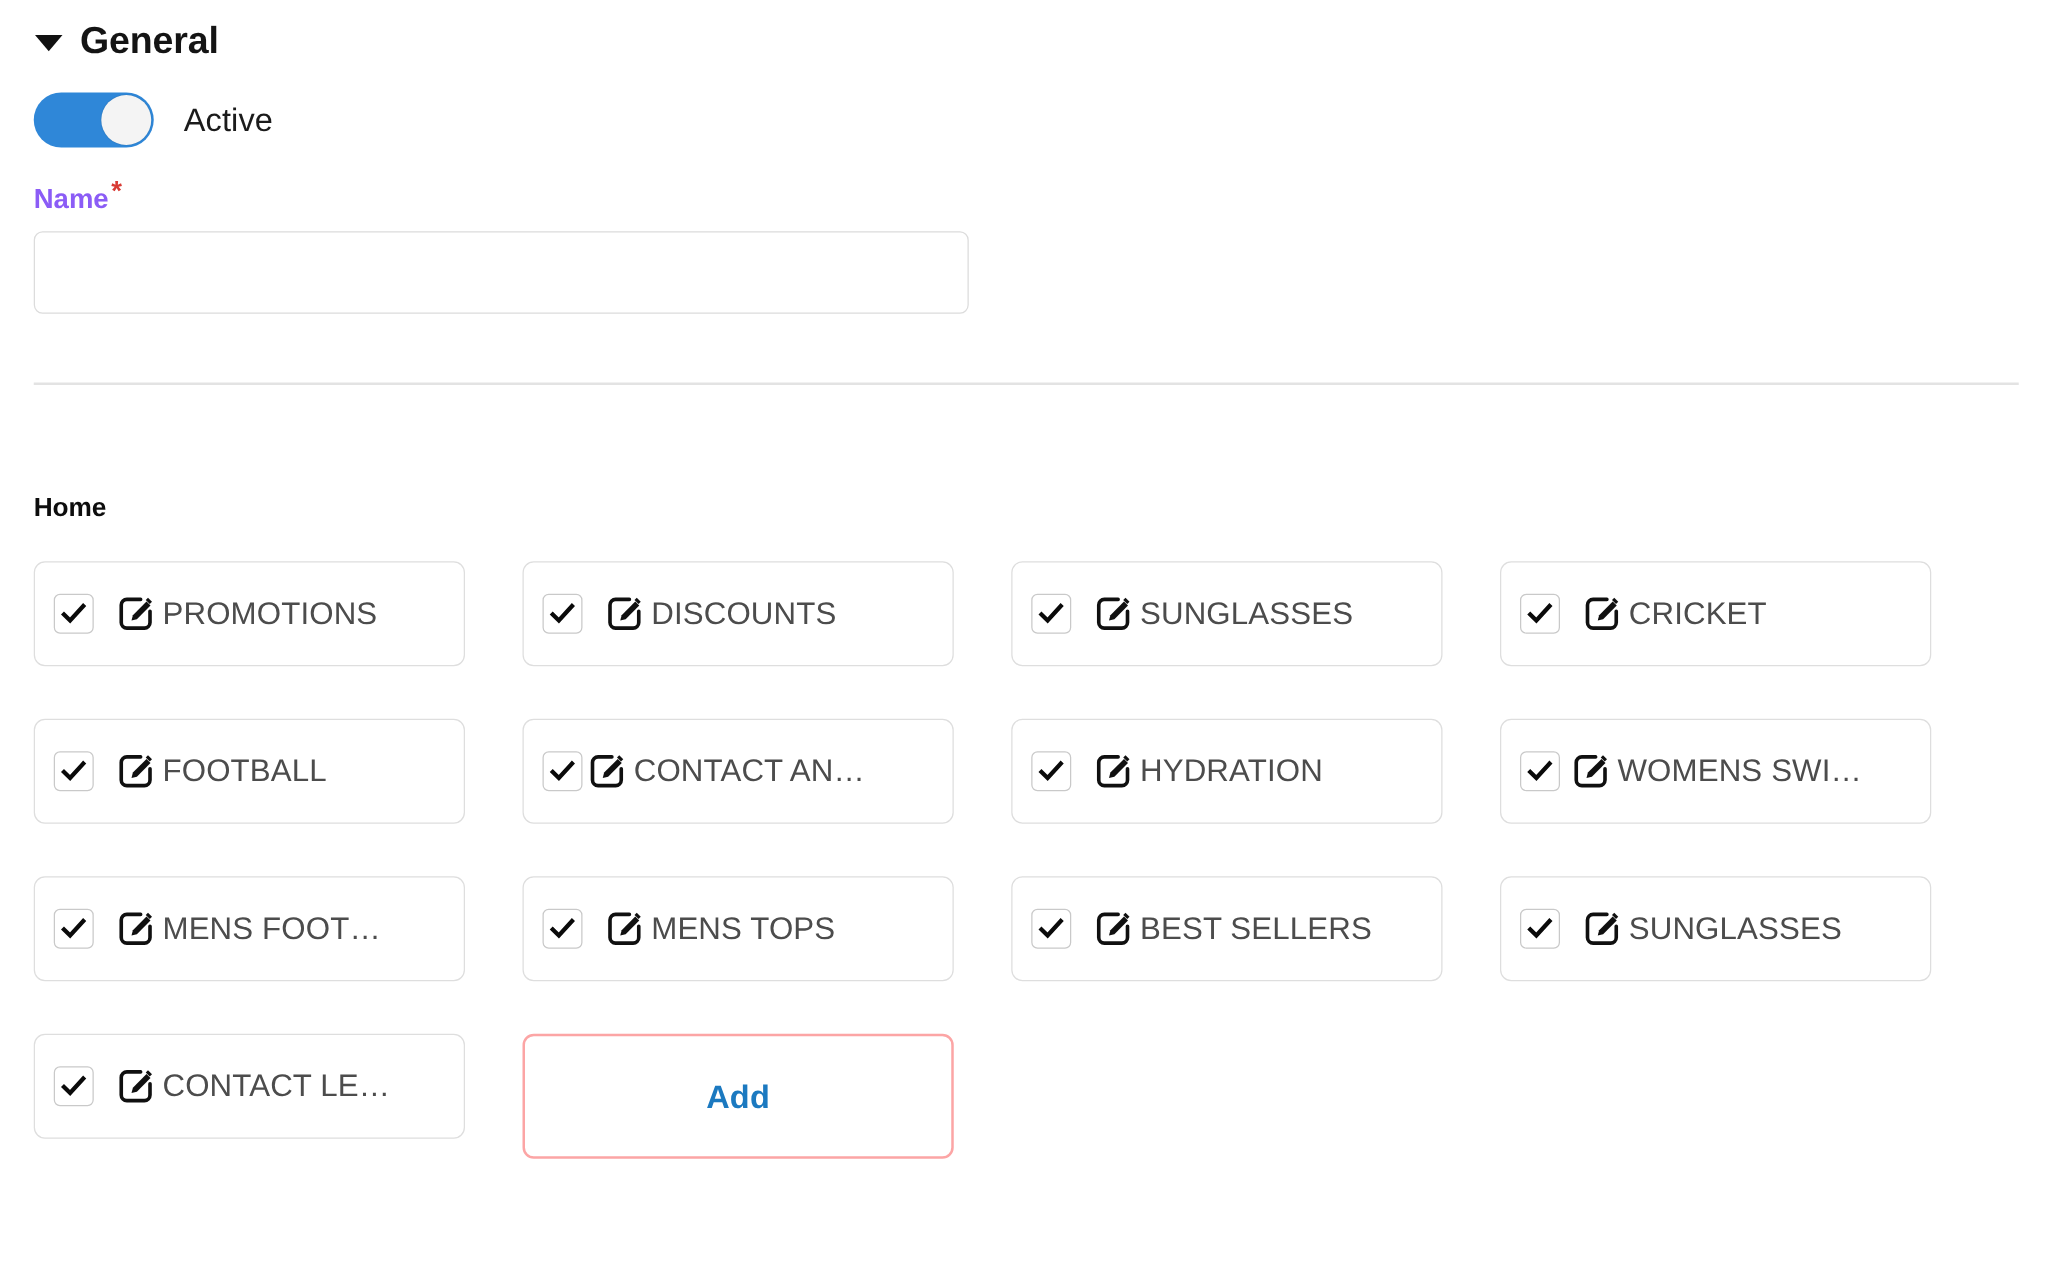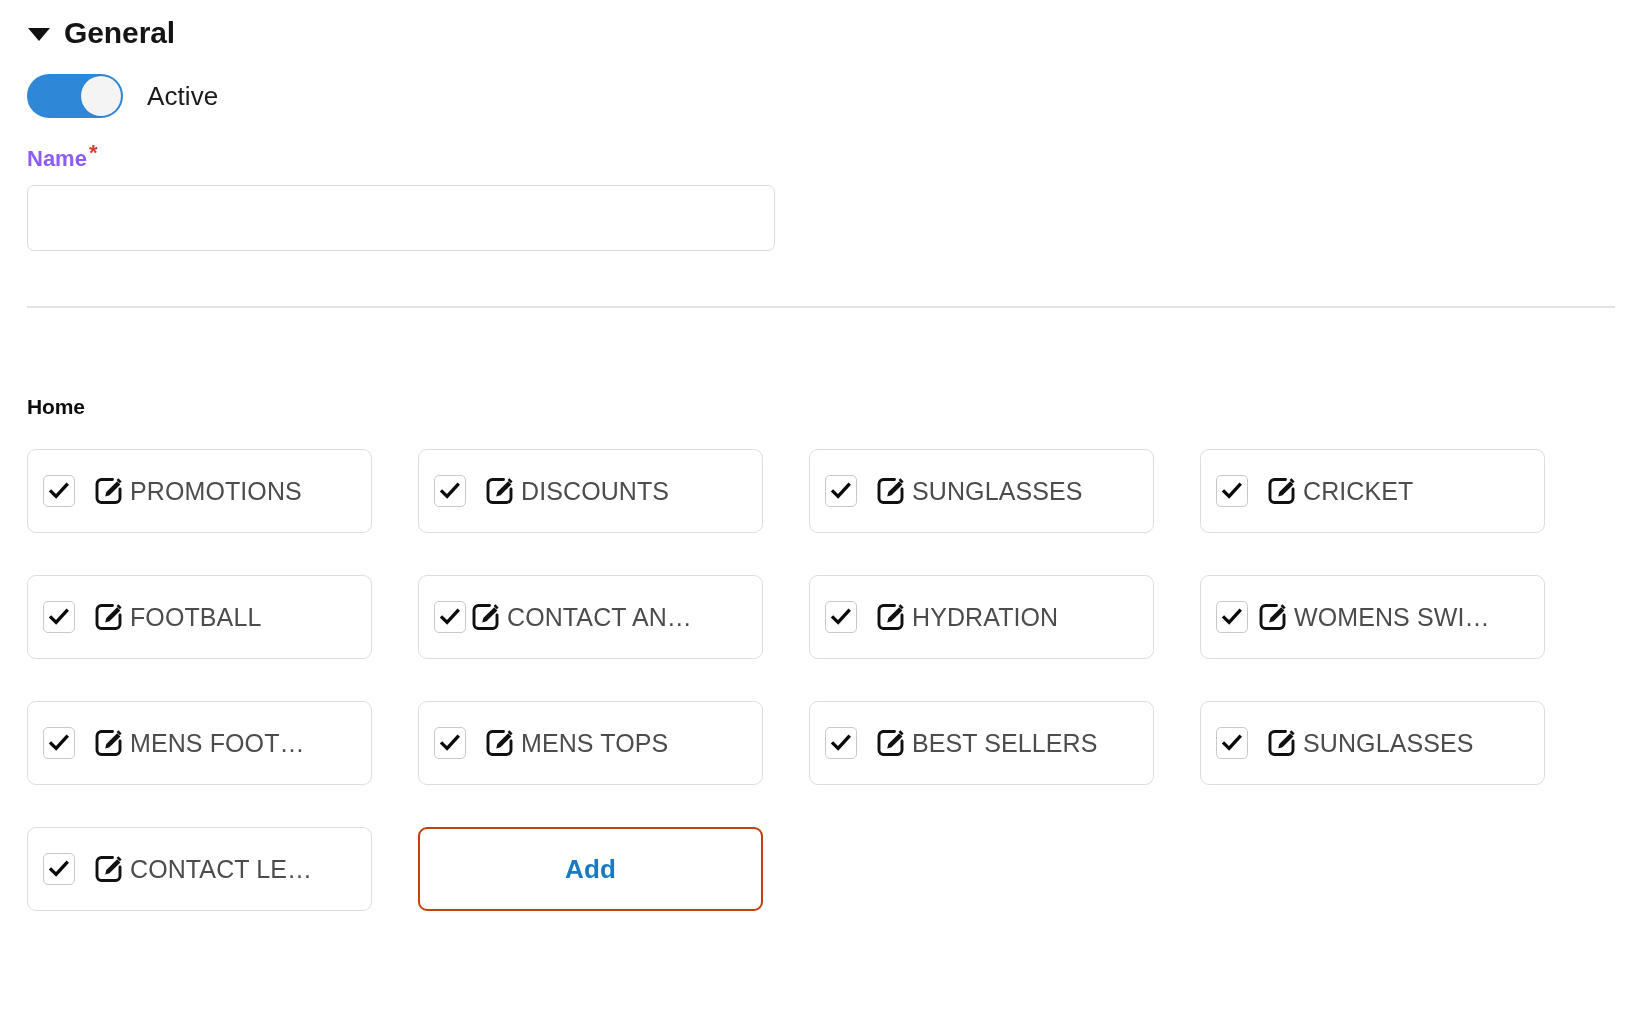--- a/index.html
+++ b/index.html
@@ -190,23 +190,23 @@
     overflow: hidden;
     padding-left: 4px;
     padding-right: 2px;
   }
 
   
   .chip.tight .chip-edit { margin-left: 3px; }
   .chip.tight-sm .chip-edit { margin-left: 8px; }
 
   .add-button {
-    height: 84px;
+    height: 100px;
     box-sizing: border-box;
-    border: 2px solid #c2410c;
+    border: 2px solid #fca5a5;
     border-radius: 9px;
     background: #ffffff;
     color: #1b79c0;
     font-family: "Liberation Sans", sans-serif;
     font-size: 26px;
     font-weight: bold;
     letter-spacing: 0.2px;
     cursor: pointer;
     display: flex;
     align-items: center;

